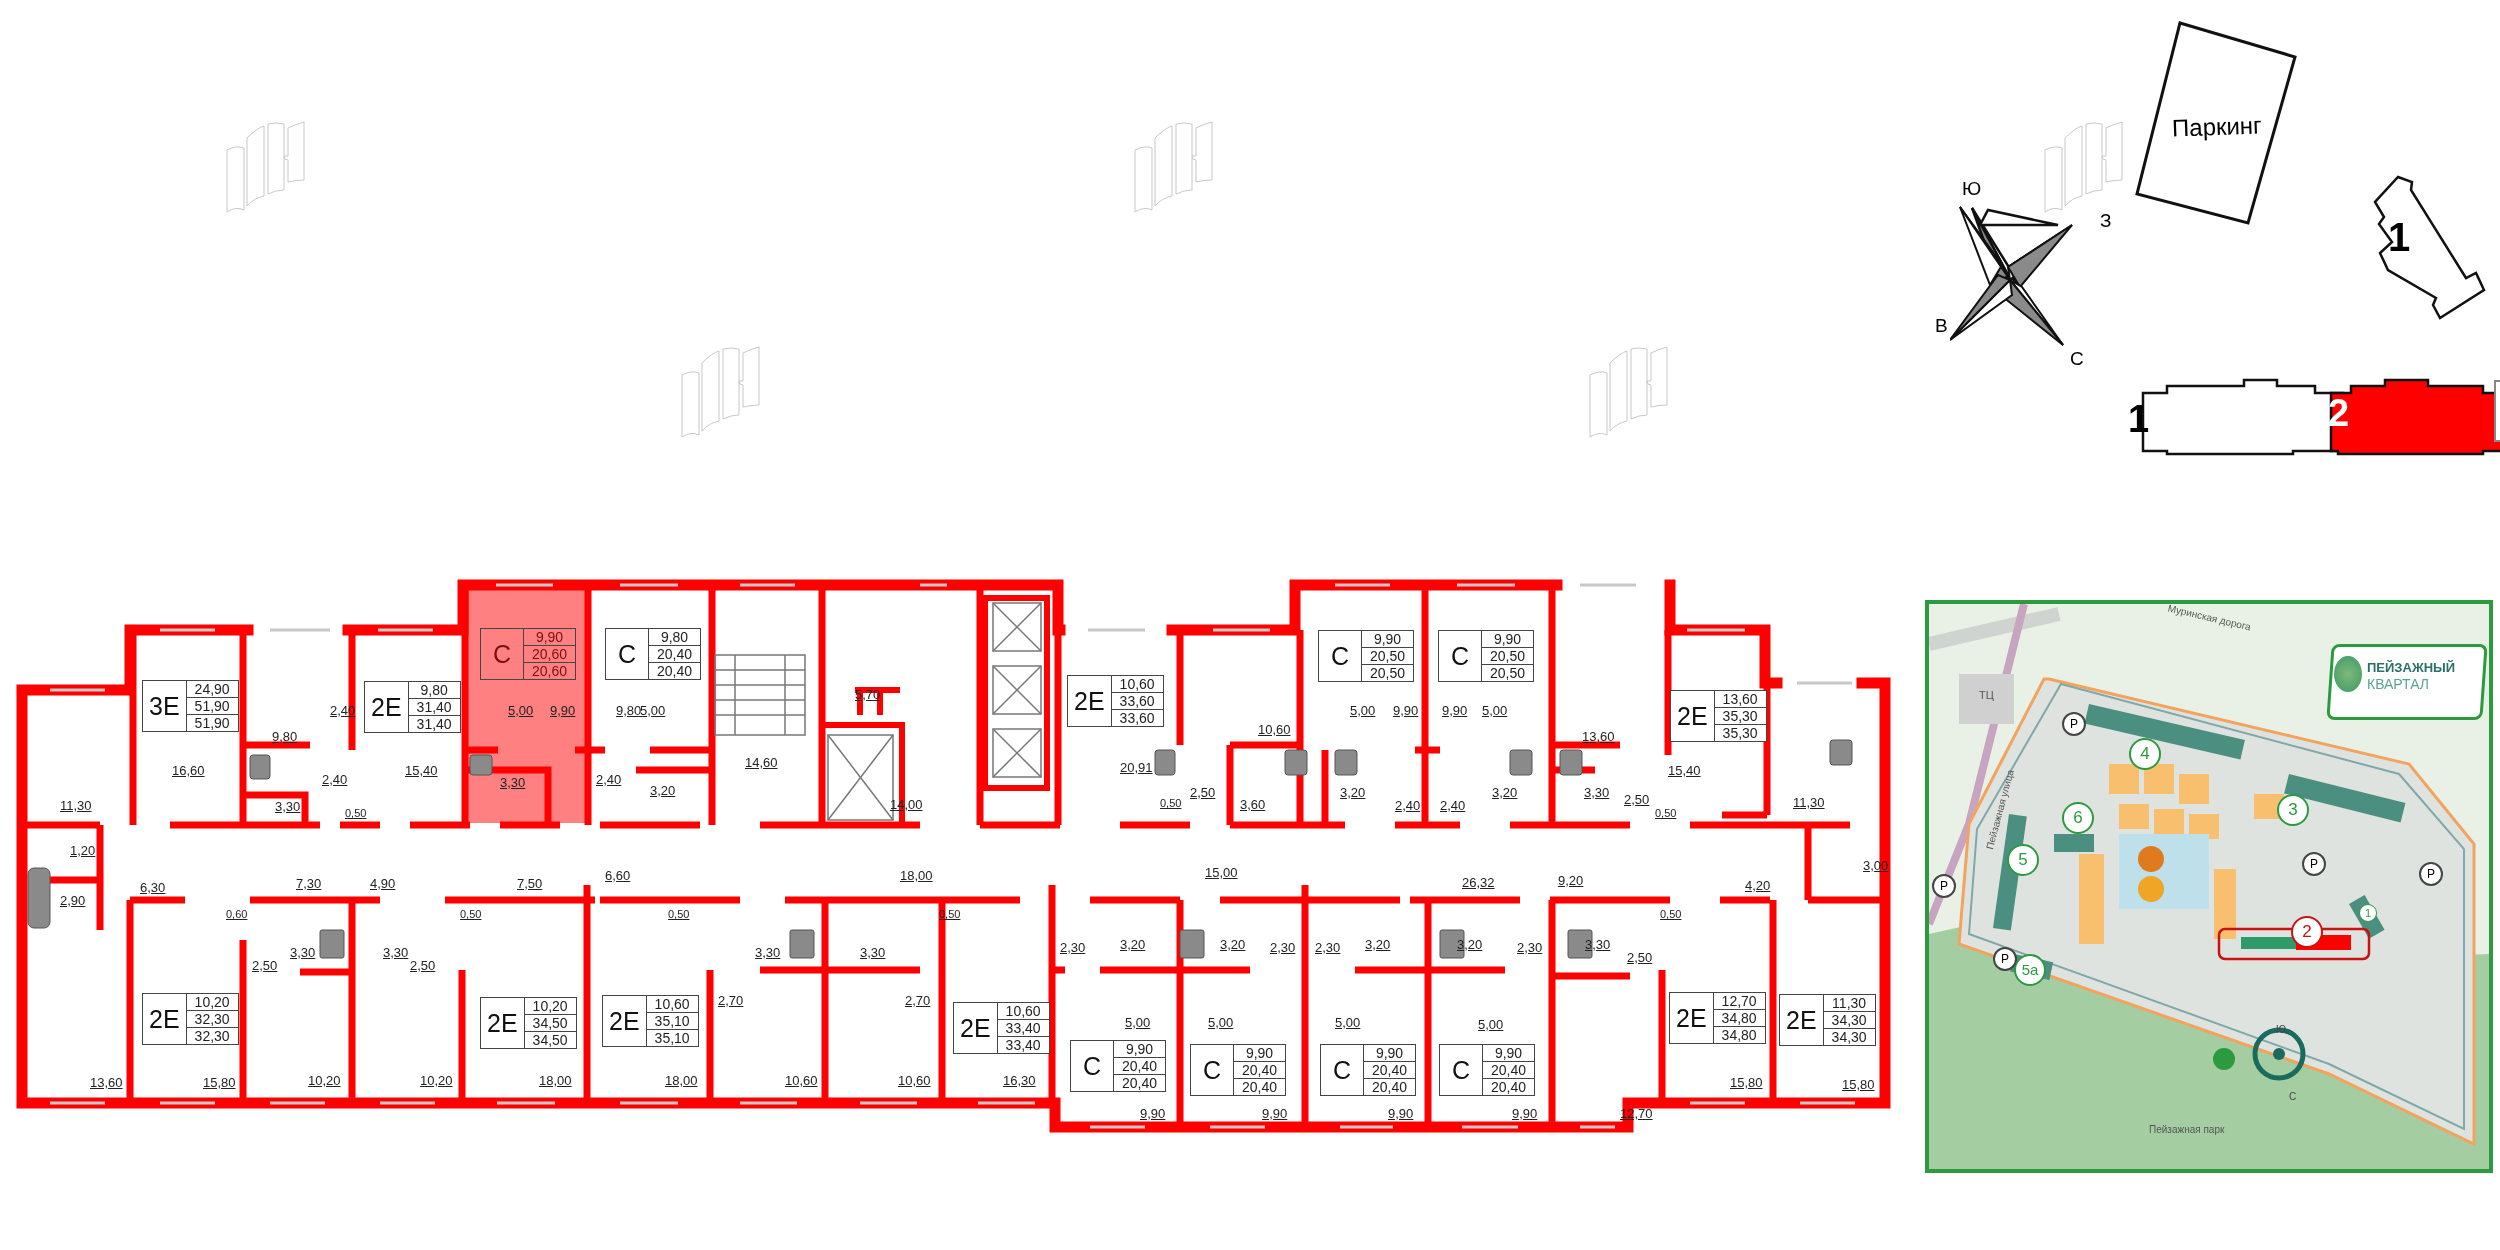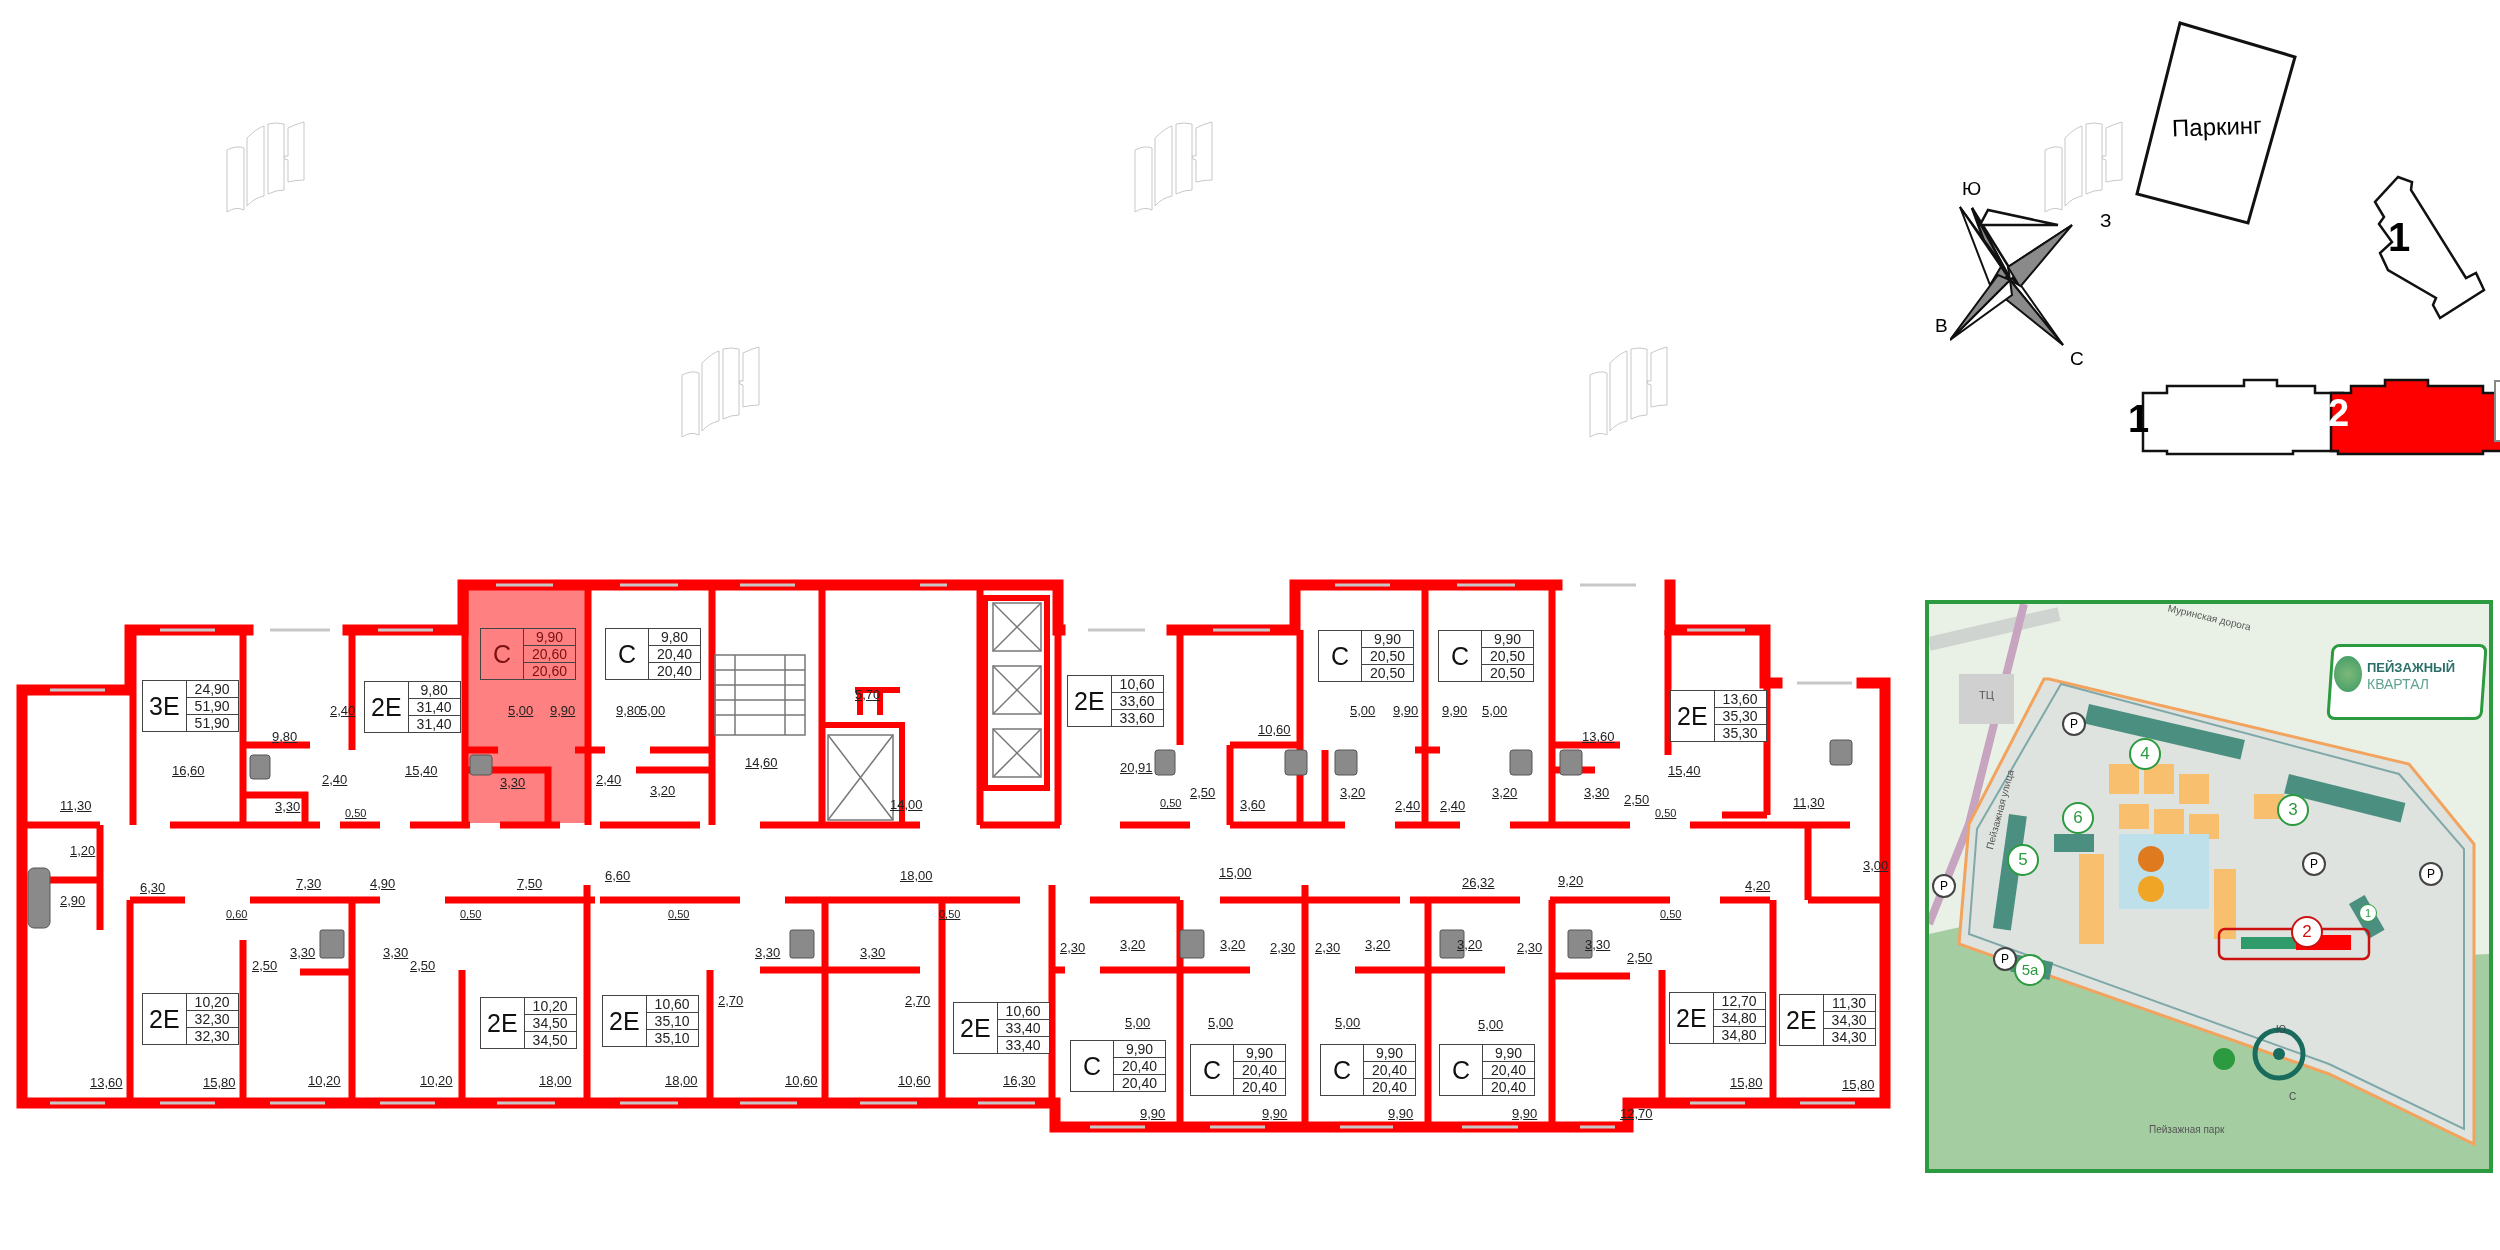--- a/index.html
+++ b/index.html
@@ -431,21 +431,21 @@
     <span class="lbl" style="left: 383px; top: 945px;">3,30</span>
     <span class="lbl" style="left: 410px; top: 958px;">2,50</span>
     <span class="lbl sm" style="left: 460px; top: 908px;">0,50</span>
     <span class="lbl sm" style="left: 668px; top: 908px;">0,50</span>
     <span class="lbl" style="left: 718px; top: 993px;">2,70</span>
     <span class="lbl" style="left: 755px; top: 945px;">3,30</span>
     <span class="lbl" style="left: 860px; top: 945px;">3,30</span>
     <span class="lbl" style="left: 905px; top: 993px;">2,70</span>
     <span class="lbl sm" style="left: 939px; top: 908px;">0,50</span>
     <span class="lbl" style="left: 900px; top: 868px;">18,00</span>
-    <span class="lbl" style="left: 1205px; top: 865px; margin-left: 14px;">15,00</span>
+    <span class="lbl" style="left: 1205px; top: 865px;">15,00</span>
     <span class="lbl" style="left: 1060px; top: 940px;">2,30</span>
     <span class="lbl" style="left: 1120px; top: 937px;">3,20</span>
     <span class="lbl" style="left: 1220px; top: 937px;">3,20</span>
     <span class="lbl" style="left: 1270px; top: 940px;">2,30</span>
     <span class="lbl" style="left: 1315px; top: 940px;">2,30</span>
     <span class="lbl" style="left: 1365px; top: 937px;">3,20</span>
     <span class="lbl" style="left: 1457px; top: 937px;">3,20</span>
     <span class="lbl" style="left: 1517px; top: 940px;">2,30</span>
     <span class="lbl" style="left: 1462px; top: 875px;">26,32</span>
     <span class="lbl" style="left: 1558px; top: 873px;">9,20</span>

